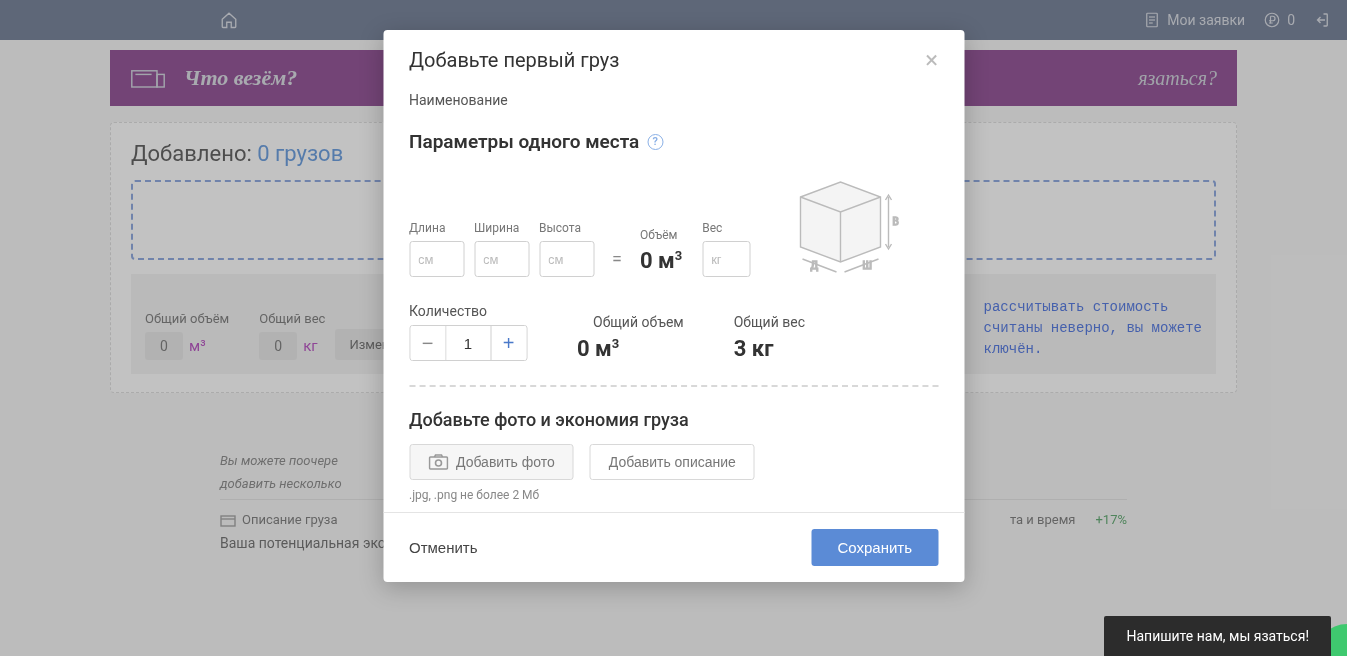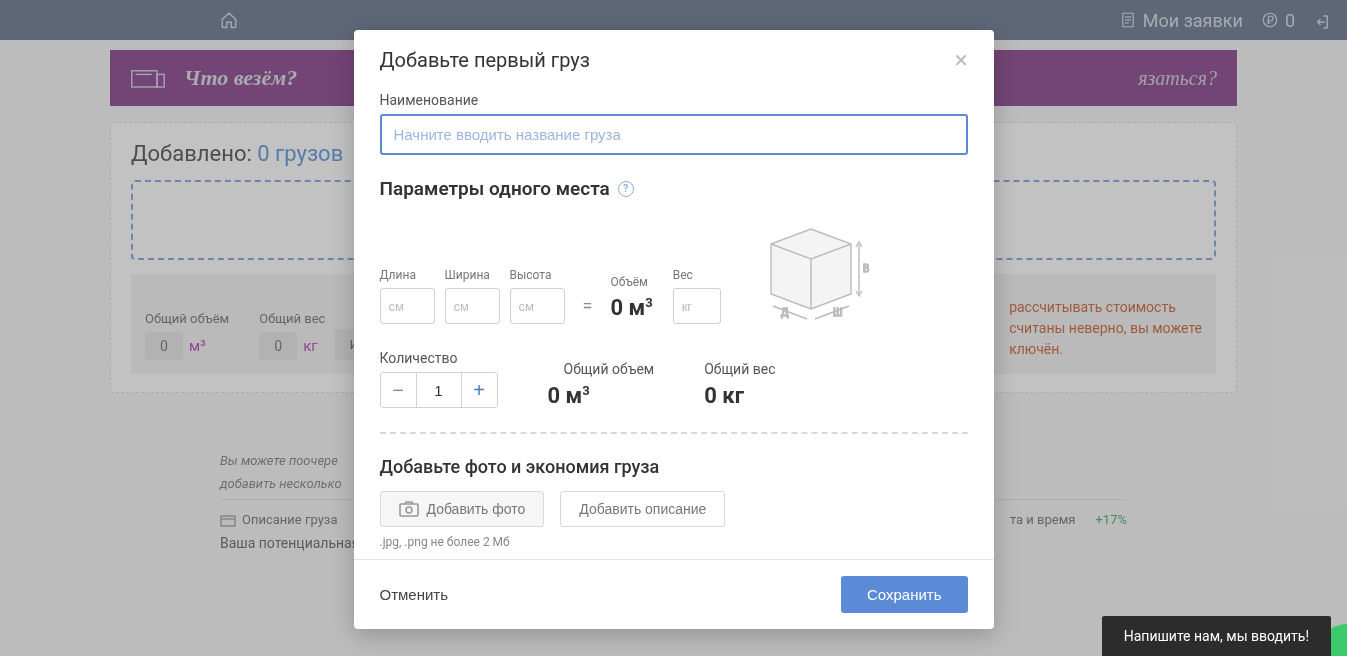--- a/index.html
+++ b/index.html
@@ -1,21 +1,21 @@
 <!DOCTYPE html>
 <html><head>
 <meta charset="utf-8">
 <style>
   * { box-sizing: border-box; margin: 0; padding: 0; }
   body { font-family: -apple-system, BlinkMacSystemFont, "Segoe UI", Roboto, Arial, sans-serif; background: #f5f5f5; width: 1347px; height: 656px; overflow: hidden; position: relative; }
   
   
   .topbar { background: #4a5978; height: 40px; display: flex; align-items: center; justify-content: space-between; padding: 0 16px 0 220px; color: #cfd4de; }
   .topbar-left { display: flex; align-items: center; }
-  .topbar-right { display: flex; align-items: flex-end; gap: 18px; font-size: 18px; }
+  .topbar-right { display: flex; align-items: flex-end; gap: 18px; font-size: 14px; }
   .topbar-item { display: flex; align-items: center; gap: 6px; cursor: pointer; }
   .icon-home, .icon-file, .icon-rub, .icon-logout { width: 18px; height: 18px; display: inline-block; }
   
   
   .page { padding: 0 110px; position: absolute; top: 40px; left: 0; right: 0; }
   .header-block { background: #701a75; height: 56px; margin-top: 10px; display: flex; align-items: center; padding: 0 20px; color: #e8eaf0; }
   .header-icon { width: 36px; height: 26px; margin-right: 18px; }
   .header-title { font-size: 22px; font-style: italic; font-weight: 700; font-family: Georgia, serif; color: #d0d4dd; }
   .header-right { margin-left: auto; font-size: 20px; color: #c0c5d0; font-style: italic; font-family: Georgia, serif; }
   
@@ -23,34 +23,34 @@
   .added-line { font-size: 22px; color: #2b2b2b; margin-bottom: 14px; }
   .added-count { color: #3a7fd5; }
   .dashed-box { border: 2px dashed #6a8dd6; border-radius: 4px; height: 80px; display: flex; align-items: center; justify-content: center; color: #6a8dd6; font-size: 15px; }
   .totals-box { background: #f0f0f0; margin-top: 14px; padding: 14px; display: flex; gap: 30px; align-items: flex-end; }
   .totals-col { display: flex; flex-direction: column; gap: 6px; }
   .totals-label { font-size: 13px; color: #555; }
   .totals-input { display: flex; align-items: center; gap: 6px; }
   .totals-input .box { width: 38px; height: 28px; background: #e2e2e2; border-radius: 3px; display: flex; align-items: center; justify-content: center; font-size: 14px; color: #555; }
   .totals-unit { font-size: 15px; color: #a21caf; }
   .totals-btn { background: #e2e2e2; border-radius: 3px; padding: 8px 14px; font-size: 13px; color: #444; margin-top: 20px; }
-  .totals-text { font-size: 14px; color: #c2410c; line-height: 1.5; margin-left: 30px; }
+  .totals-text { font-size: 14px; color: #1d4ed8; line-height: 1.5; margin-left: 30px; font-family: Liberation Mono, monospace; }
   
   .footer-area { margin-top: 60px; padding: 0 110px; }
   .hint { font-style: italic; font-size: 13px; color: #666; margin-bottom: 8px; }
   .tabs { display: flex; gap: 30px; border-top: 1px solid #dcdcdc; padding-top: 12px; }
   .tab { display: flex; align-items: flex-end; gap: 6px; font-size: 13px; color: #555; }
   .tab .pct { color: #2f8f45; margin-left: auto; }
   .savings { margin-top: 8px; font-size: 14px; color: #444; }
   
   
   .overlay { position: absolute; inset: 0; background: rgba(120,120,120,0.45); z-index: 50; }
   
   
-  .modal { position: absolute; top: 30px; left: 50%; transform: translateX(-50%); width: 640px; background: #fff; border-radius: 4px; z-index: 100; box-shadow: 0 6px 24px rgba(0,0,0,0.22); }
+  .modal { position: absolute; top: 30px; left: 50%; transform: translateX(-50%); width: 581px; background: #fff; border-radius: 4px; z-index: 100; box-shadow: 0 6px 24px rgba(0,0,0,0.22); }
   .modal-header { padding: 18px 26px 0; display: flex; justify-content: space-between; align-items: center; }
   .modal-title { font-size: 20px; color: #333; }
   .modal-close { color: #bbb; font-size: 24px; cursor: pointer; line-height: 1; }
   .modal-body { padding: 20px 26px 10px; }
   .field-label { font-size: 14px; color: #555; margin-bottom: 6px; display: block; }
   .name-input { width: 100%; border: 2px solid #5b8bd6; border-radius: 3px; padding: 10px 12px; font-size: 15px; color: #3a7fd5; outline: none; }
   .name-input::placeholder { color: #9cb6dd; }
   
   .section-title { font-size: 19px; font-weight: 600; color: #333; margin: 22px 0 14px; display: flex; align-items: center; gap: 8px; }
   .help-icon { width: 16px; height: 16px; border: 1.5px solid #8ab0e6; border-radius: 50%; color: #8ab0e6; font-size: 11px; display: flex; align-items: center; justify-content: center; cursor: pointer; }
@@ -194,21 +194,20 @@
 
 <div class="overlay"></div>
 
 <div class="modal">
   <div class="modal-header">
     <div class="modal-title">Добавьте первый груз</div>
     <div class="modal-close">×</div>
   </div>
   <div class="modal-body">
     <label class="field-label">Наименование</label>
-    <input class="name-input" placeholder="Начните вводить название груза" style="">
 
     <div class="section-title">
       <span>Параметры одного места</span>
       <span class="help-icon">?</span>
     </div>
 
     <div class="params-row">
       <div class="param-col">
         <span class="param-label">Длина</span>
         <input class="dim-input" placeholder="см" style="">
@@ -255,21 +254,21 @@
           <input value="1" style="">
           <button class="plus">+</button>
         </div>
       </div>
       <div class="param-col">
         <span class="param-label" style="font-size:14px; color:#555;margin-left:16px;">Общий объем</span>
         <span class="total-val">0 м<sup style="font-size:13px;">3</sup></span>
       </div>
       <div class="param-col">
         <span class="param-label" style="font-size:14px; color:#555;">Общий вес</span>
-        <span class="total-val">0 кг</span>
+        <span class="total-val">3 кг</span>
       </div>
     </div>
 
     <hr class="dashed-divider">
 
     <div class="section-title" style="font-size:18px; font-weight:500;">Добавьте фото и экономия груза</div>
     <div class="photo-row">
       <button class="photo-btn">
         <svg width="20" height="16" viewBox="0 0 20 16" fill="none" stroke="#999" stroke-width="1.6">
             <rect x="1" y="3" width="18" height="12" rx="1"></rect>
@@ -284,15 +283,15 @@
     </div>
     <div class="photo-hint">.jpg, .png не более 2 Мб</div>
   </div>
   <div class="modal-footer">
     <button class="cancel-btn">Отменить</button>
     <button class="save-btn">Сохранить</button>
   </div>
 </div>
 
 <div class="chat-widget">
-  <span>Напишите нам, мы вводить!</span>
+  <span>Напишите нам, мы язаться!</span>
 </div>
 <div class="chat-corner"></div>
 
 </body></html>

